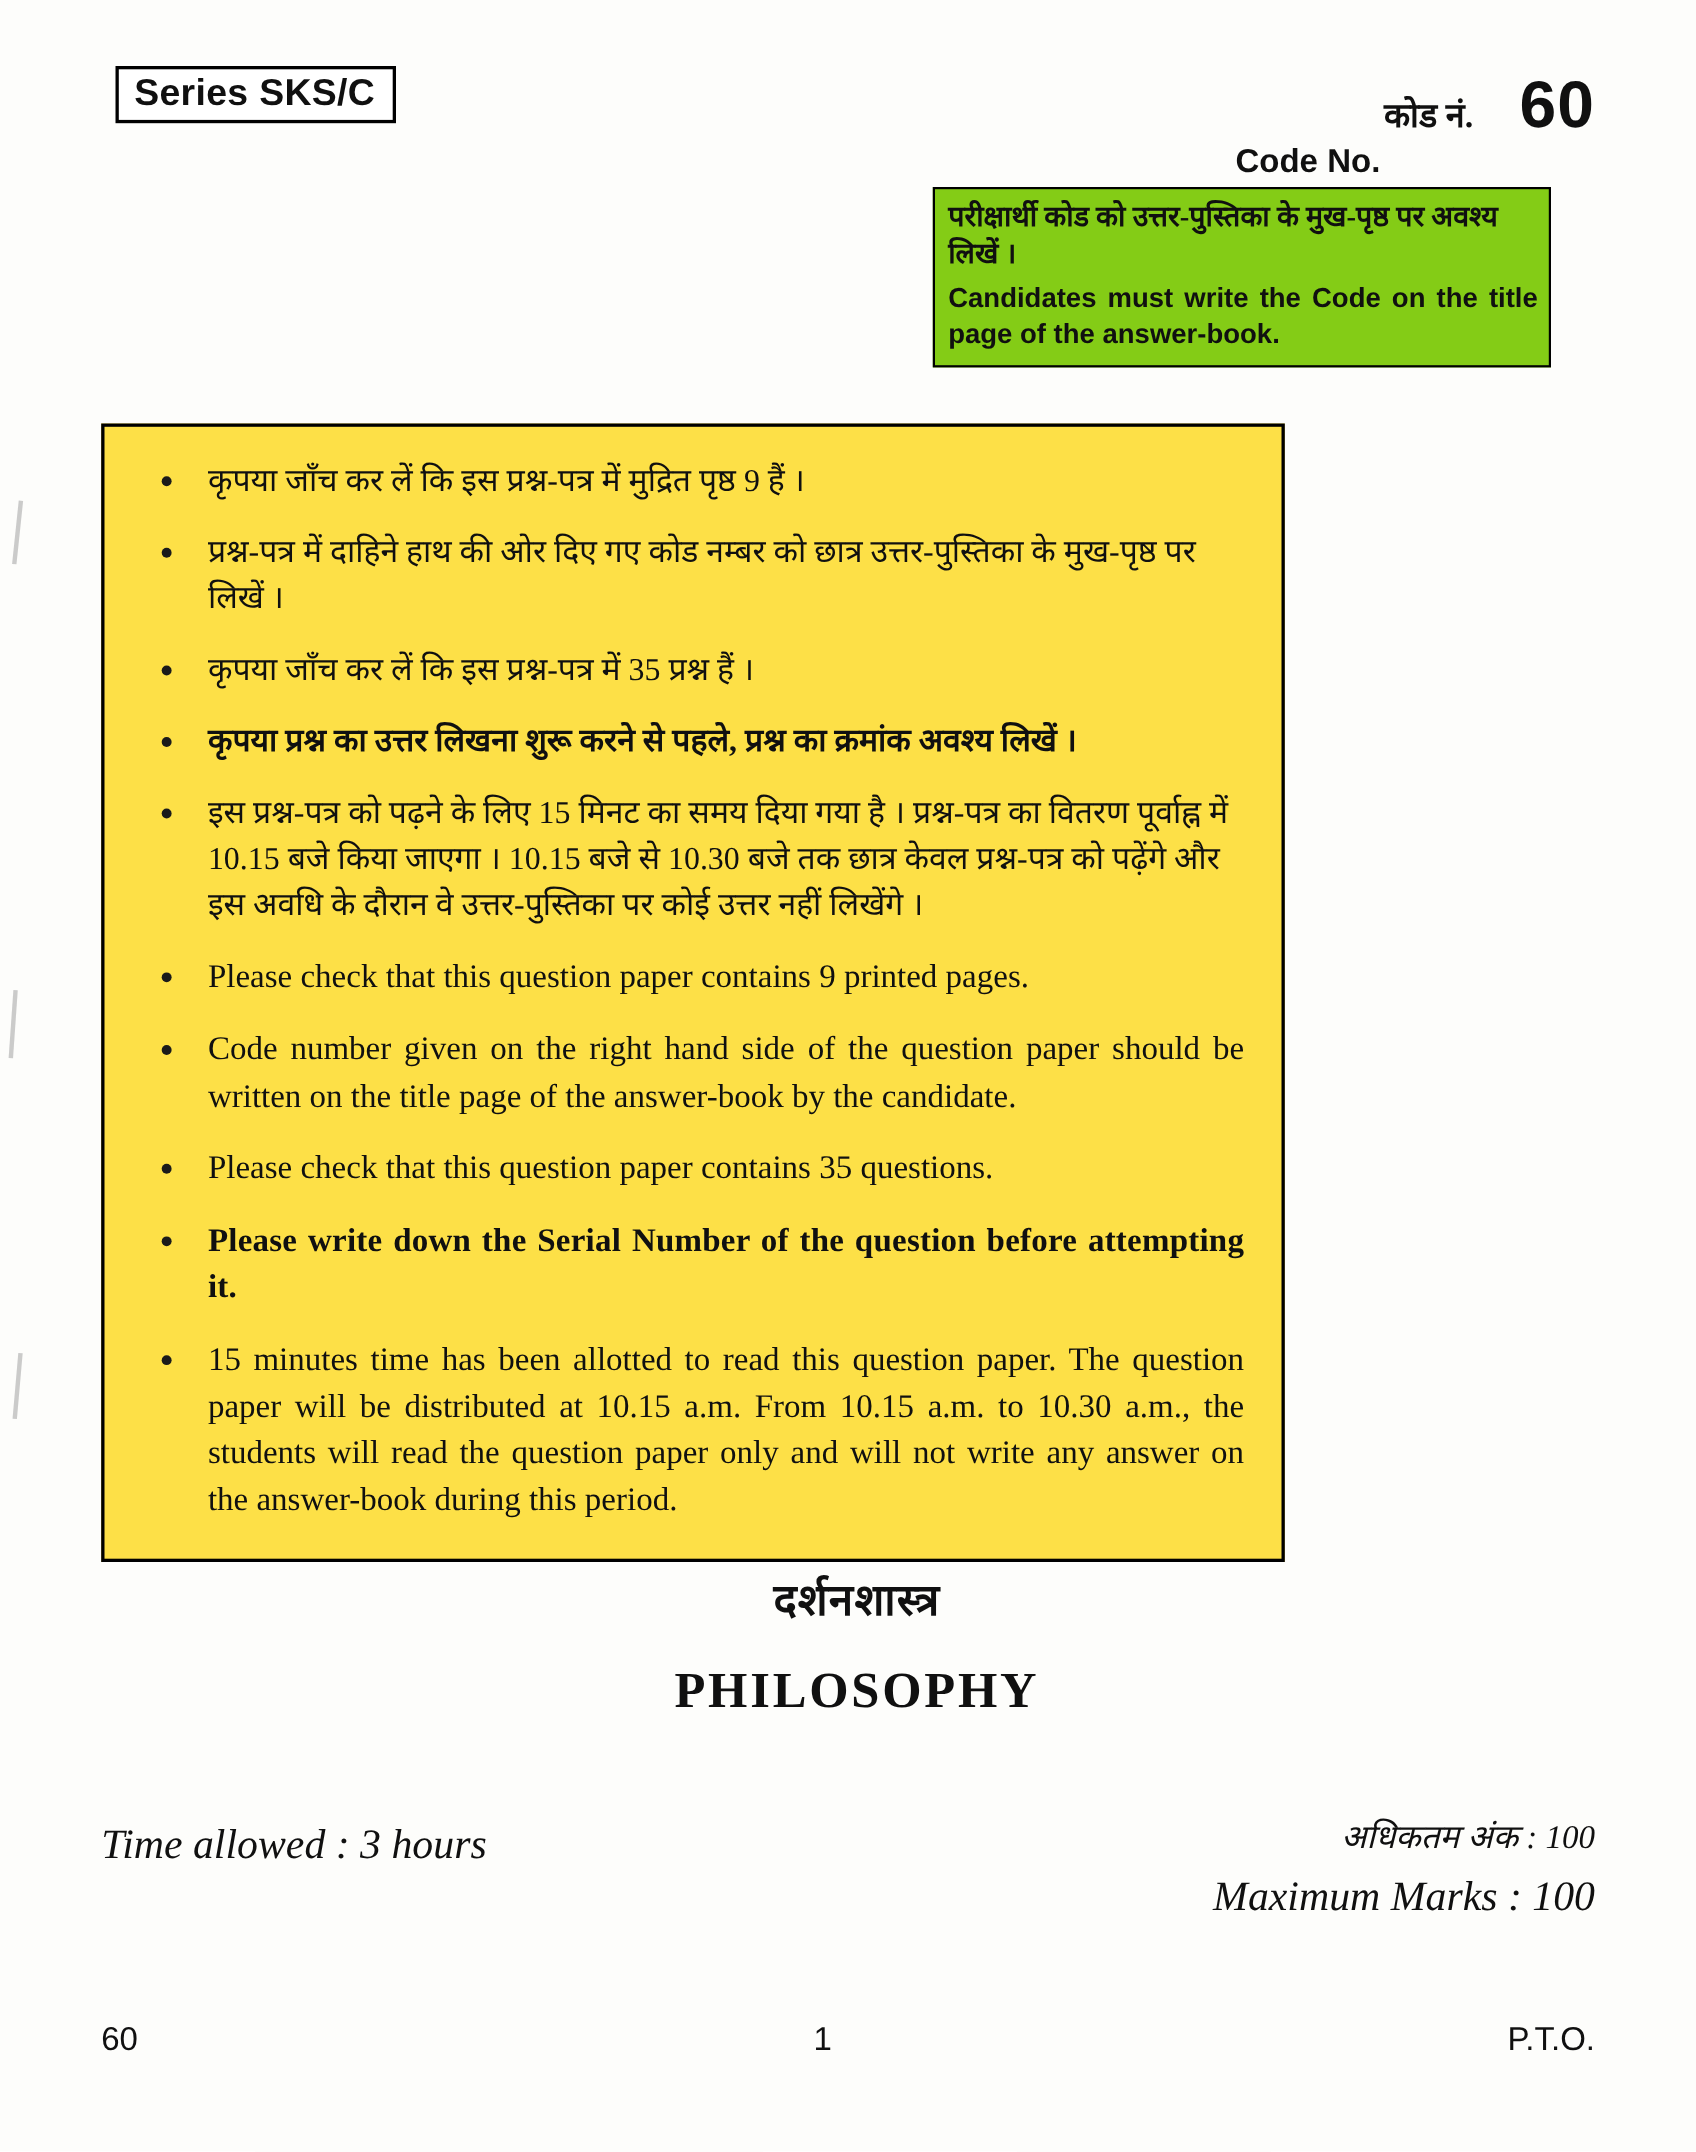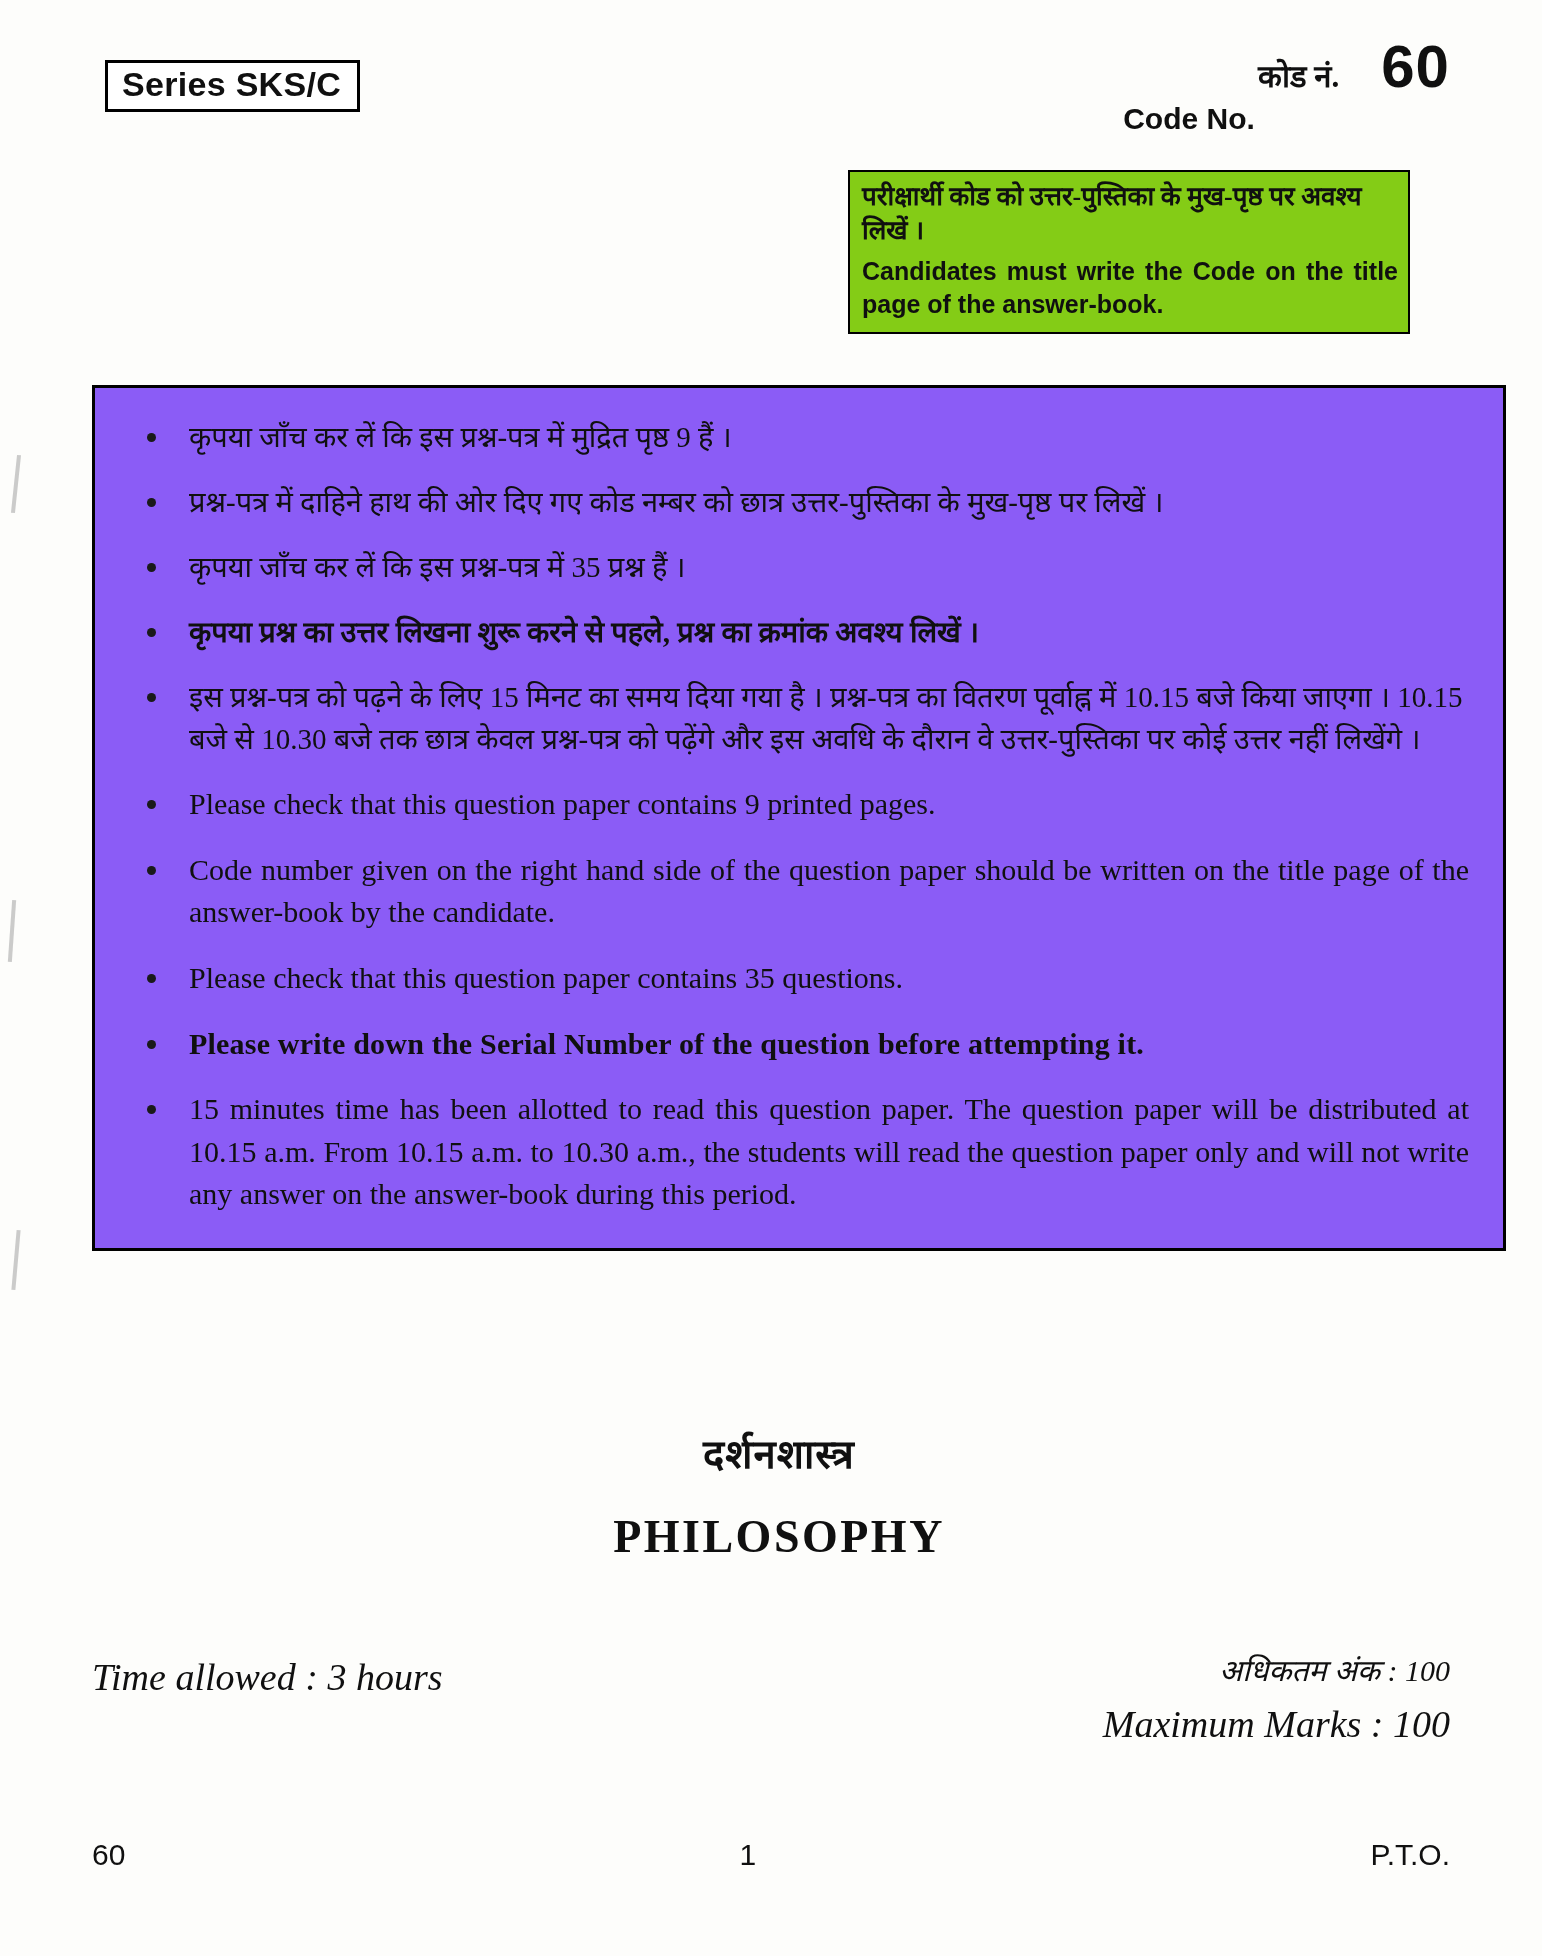--- a/index.html
+++ b/index.html
@@ -38,21 +38,21 @@
     font-weight: bold;
     font-size: 34px;
     letter-spacing: .3px;
     line-height: 1.05;
     white-space: nowrap;
   }
 
   .code-no-wrap {
     position: absolute;
     right: 92px;
-    top: 40px;
+    top: 68px;
     text-align: center;
     width: 430px;
   }
   .code-line {
     display: flex;
     align-items: baseline;
     justify-content: flex-end;
     gap: 42px;
   }
   .code-hi {
@@ -132,25 +132,25 @@
     font-size: 25px;
     line-height: 1.34;
     text-align: justify;
   }
 
   
   .instr-box {
     position: absolute;
     left: 92px;
     top: 385px;
-    width: 1414px;
+    width: 1076px;
     border: 3px solid #000;
     box-sizing: border-box;
     padding: 28px 34px 30px 30px;
-    background: #8b5cf6;
+    background: #fde047;
   }
   ul.instr-list {
     list-style: none;
     margin: 0;
     padding: 0;
   }
   ul.instr-list li {
     position: relative;
     padding-left: 64px;
     margin-bottom: 23px;

